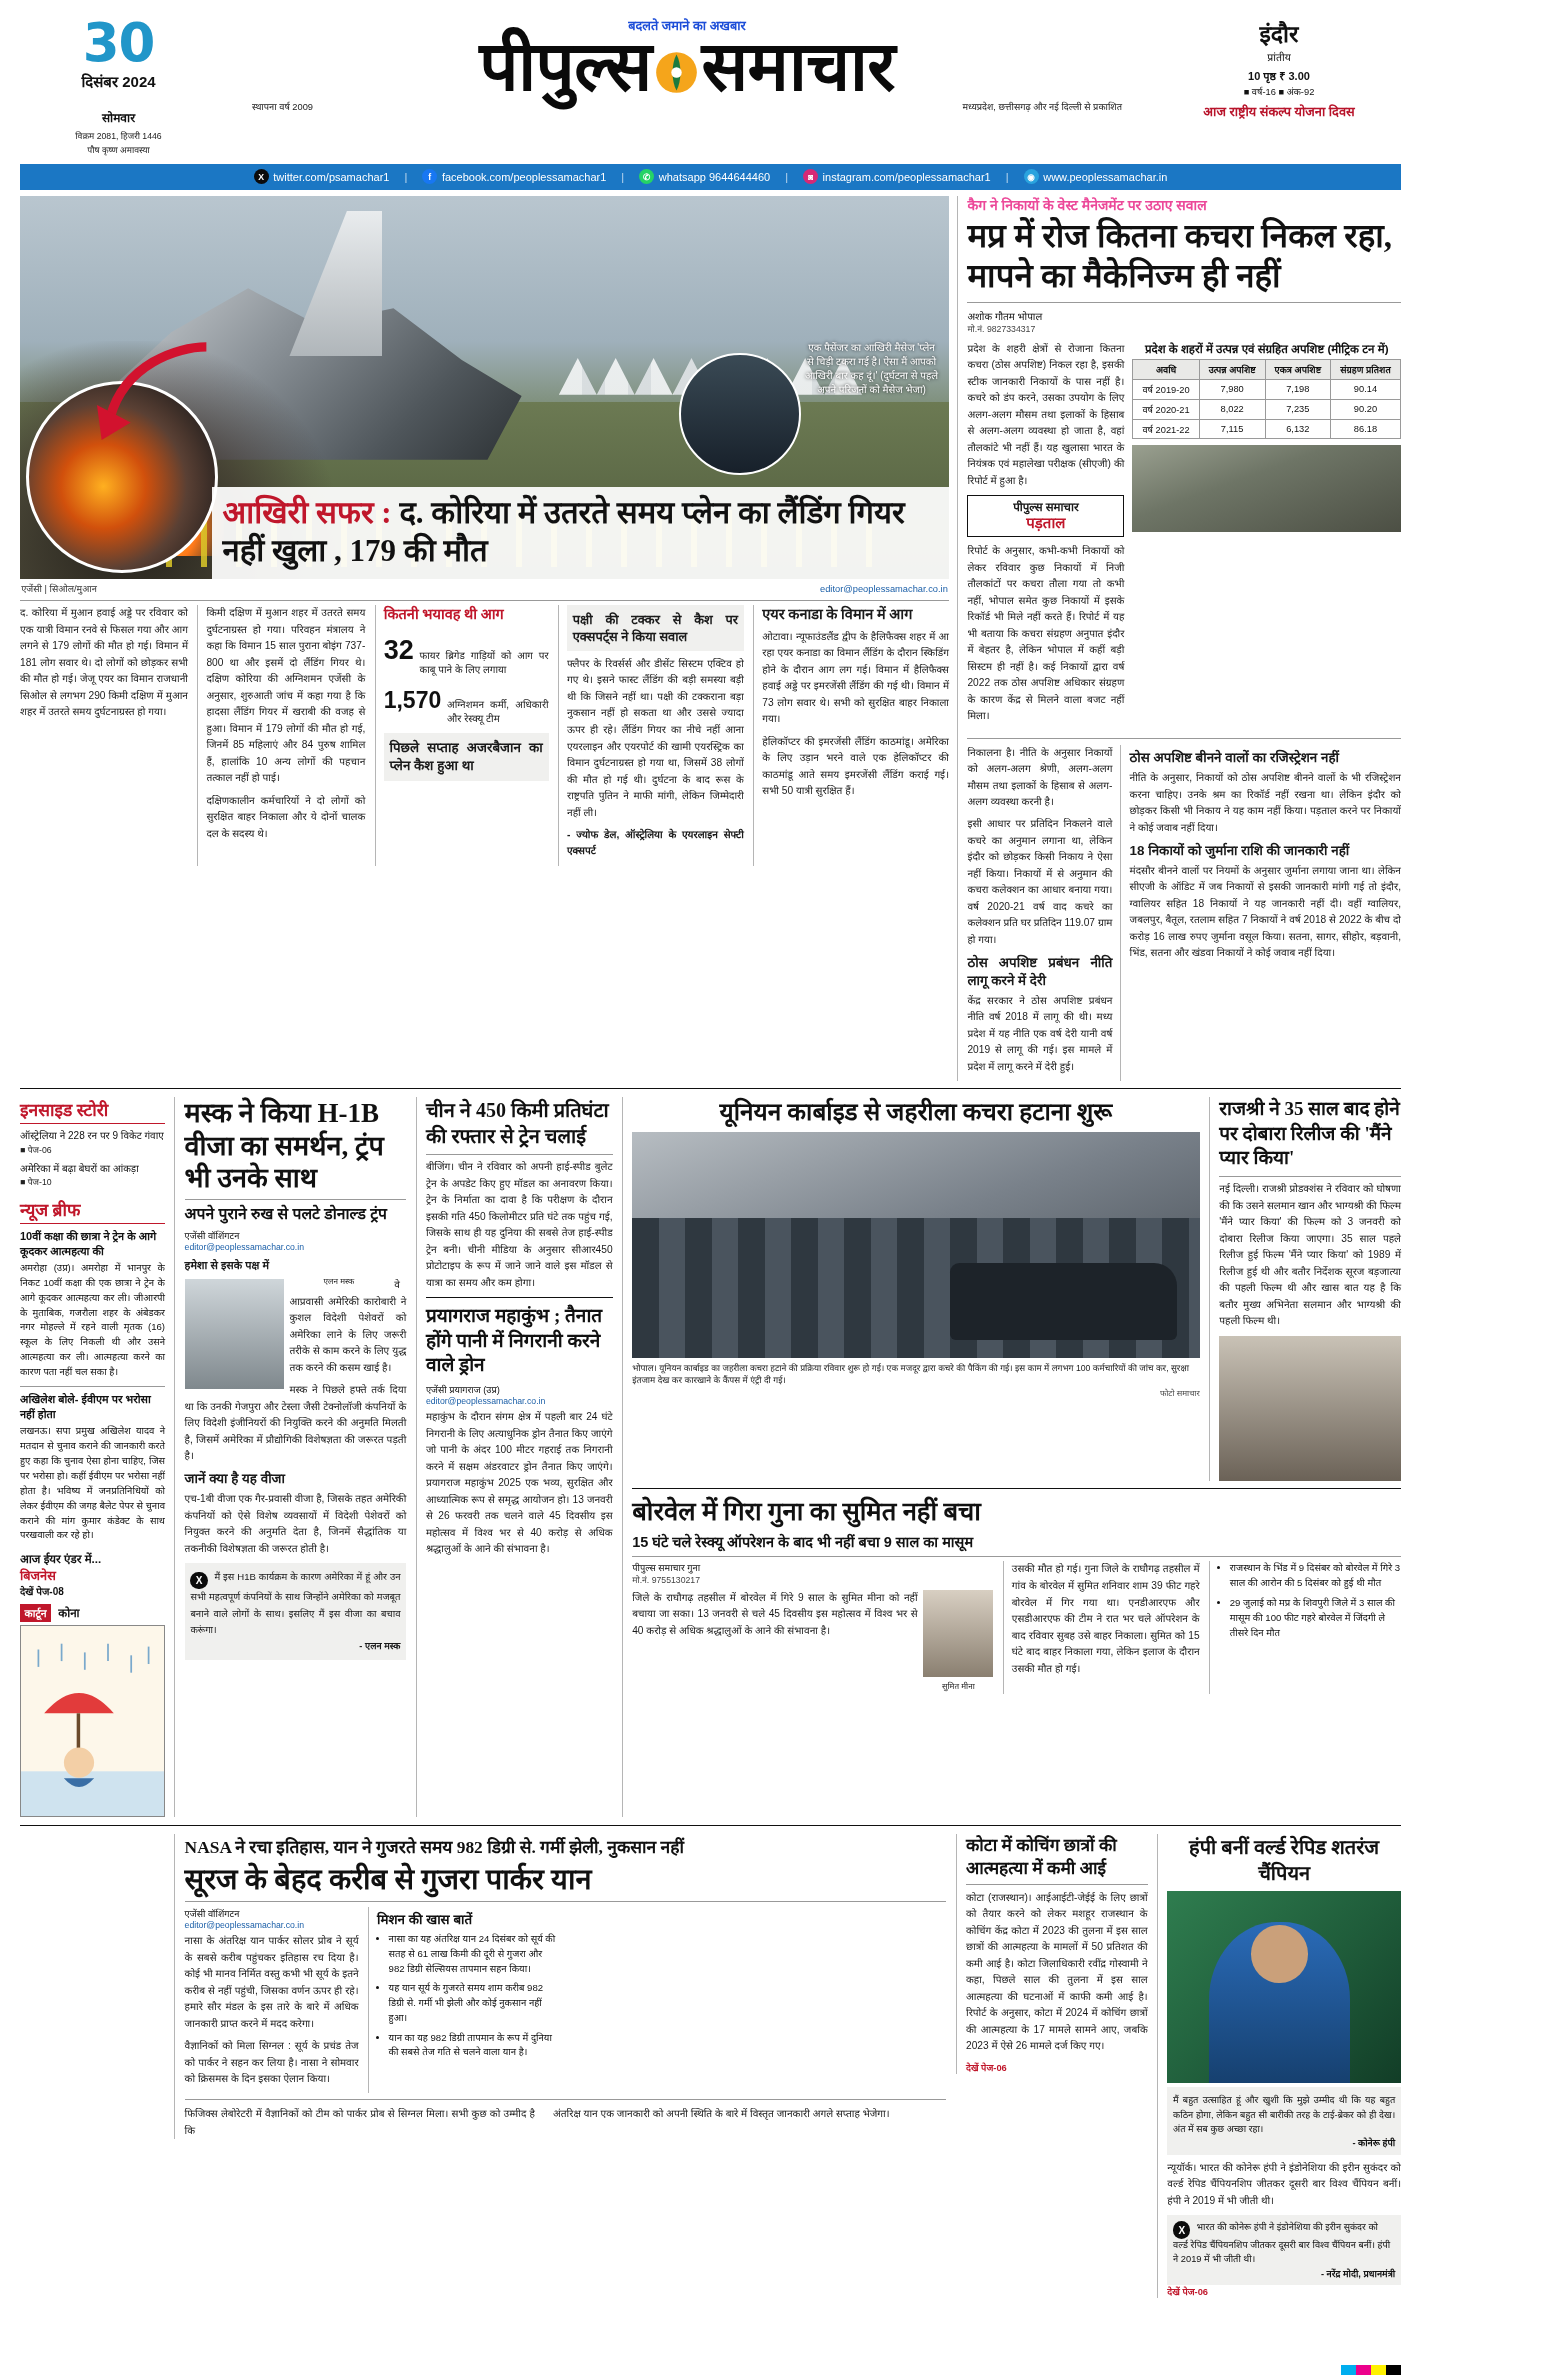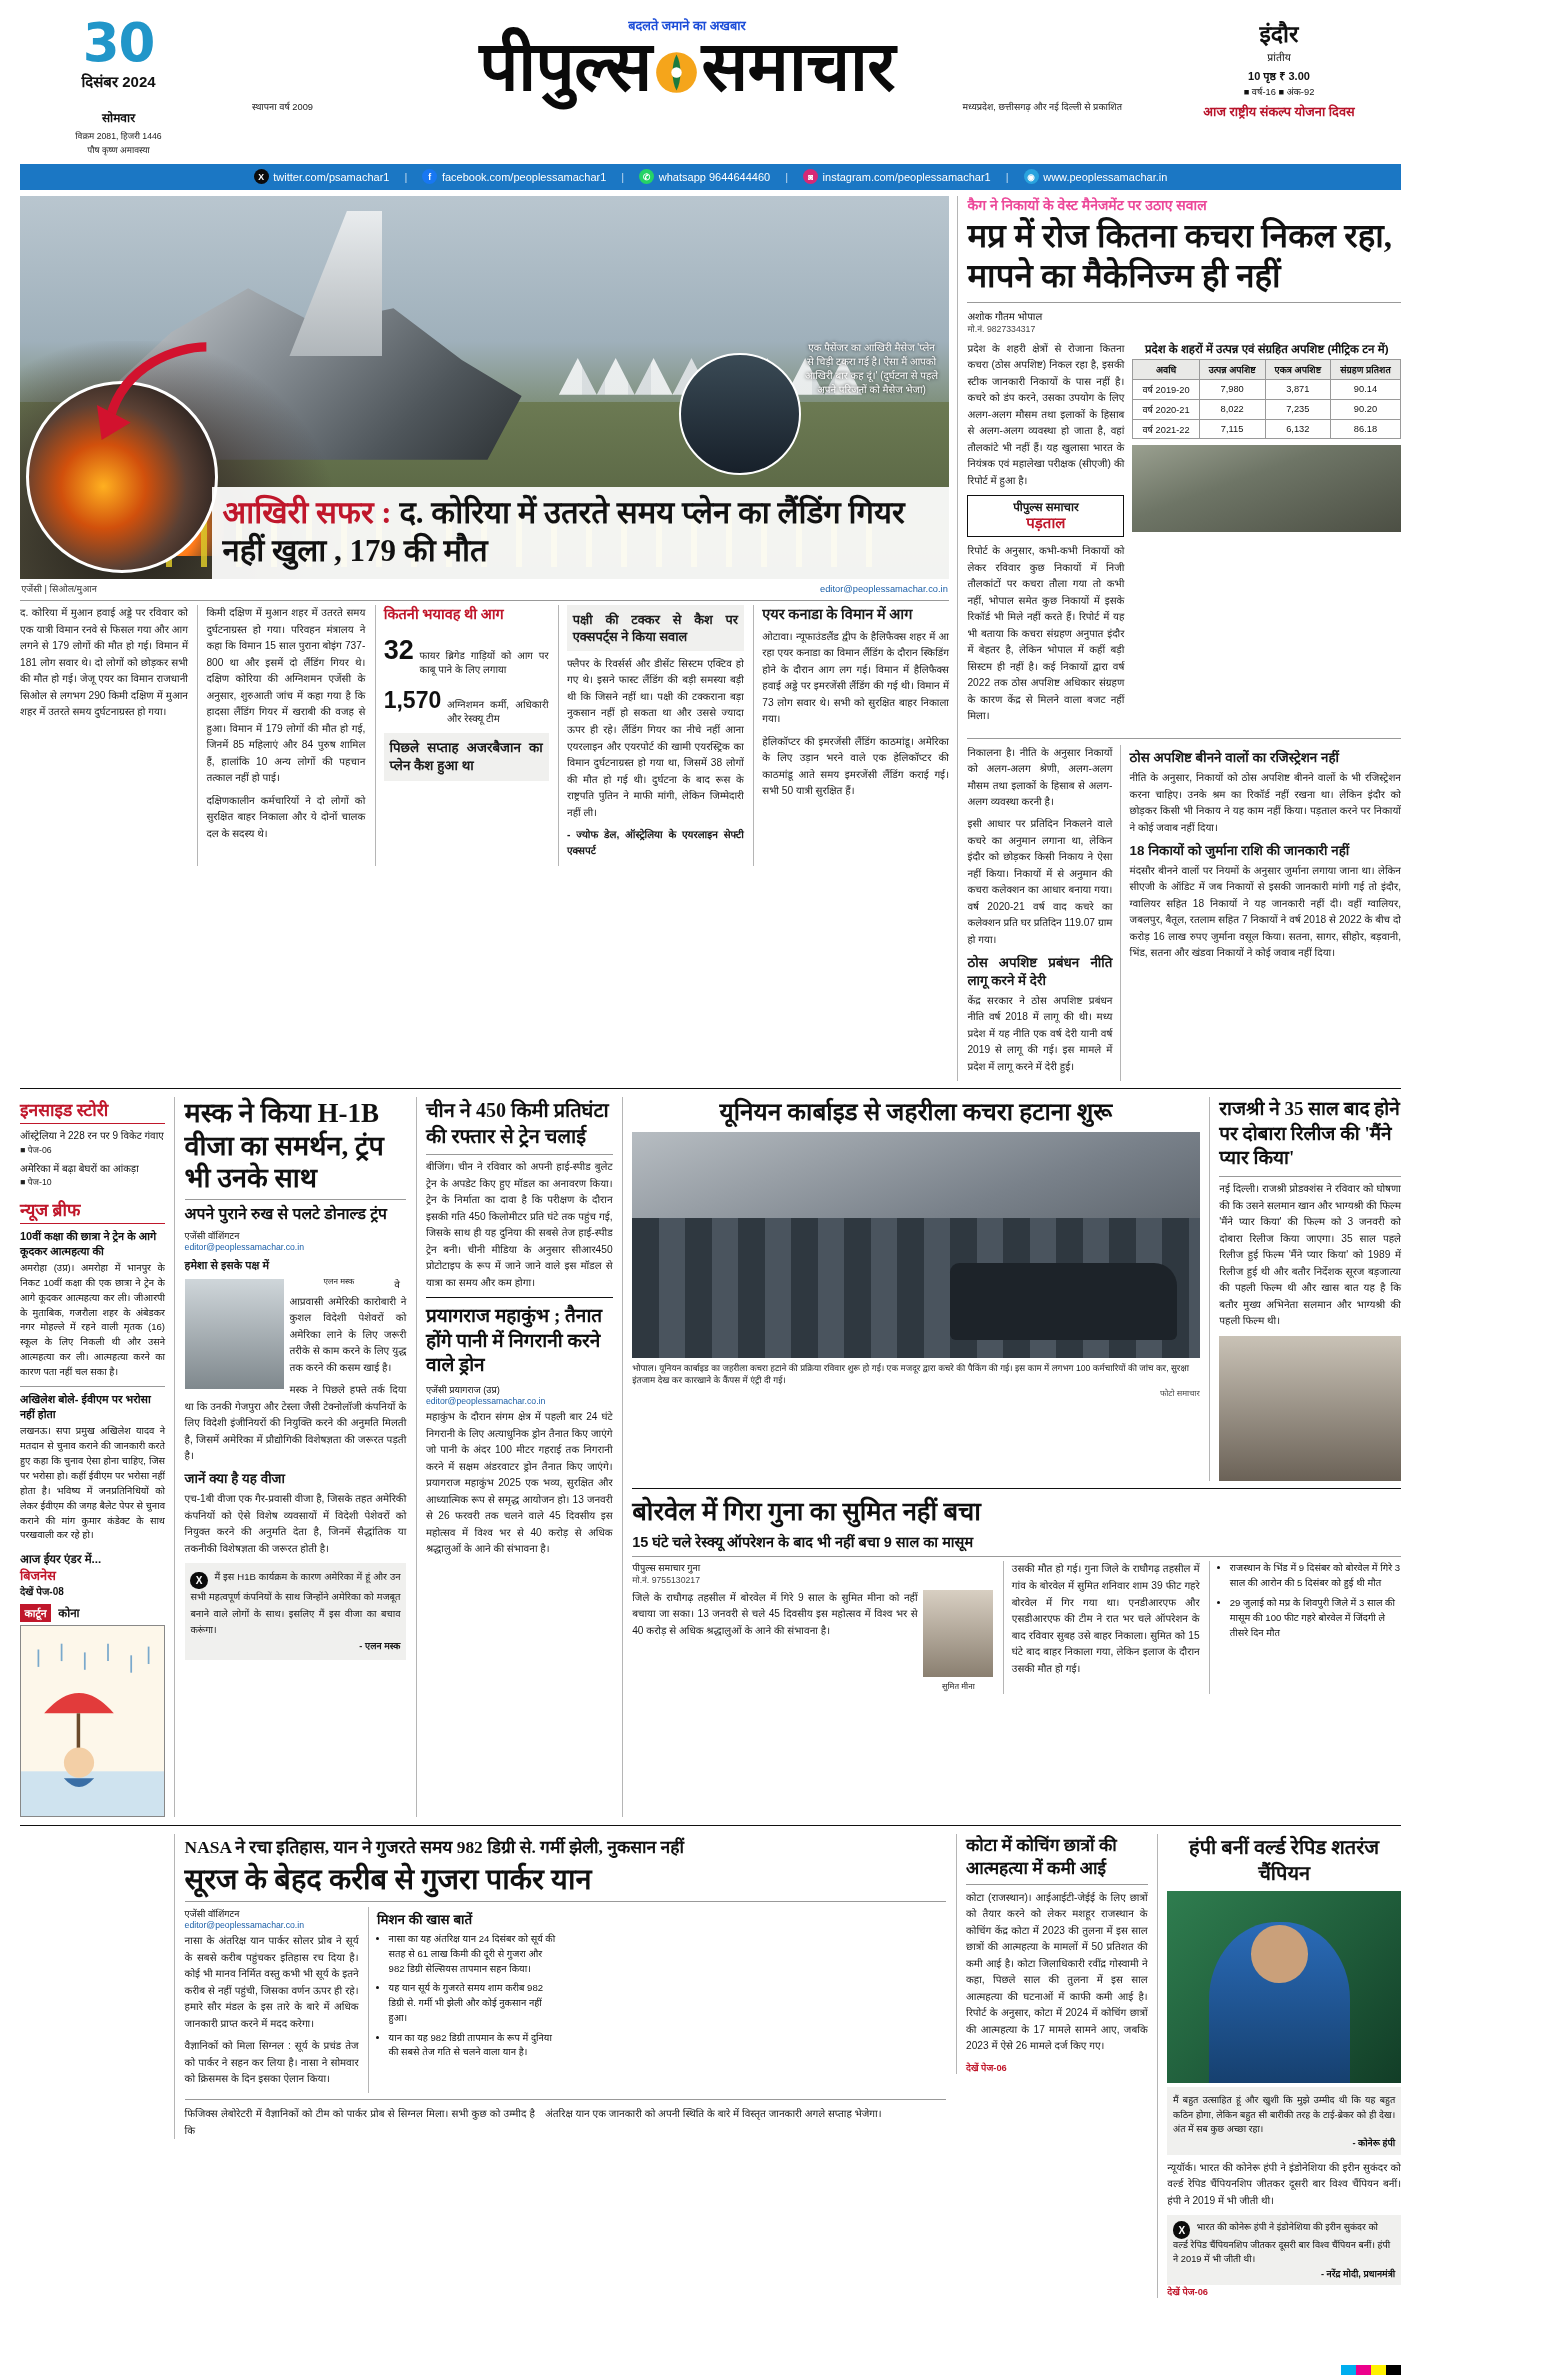--- a/index.html
+++ b/index.html
@@ -480,21 +480,21 @@
                 <th>अवधि</th>
                 <th>उत्पन्न अपशिष्ट</th>
                 <th>एकत्र अपशिष्ट</th>
                 <th>संग्रहण प्रतिशत</th>
               </tr>
             </thead>
             <tbody>
               <tr>
                 <td>वर्ष 2019-20</td>
                 <td>7,980</td>
-                <td>3,871</td>
+                <td>7,198</td>
                 <td>90.14</td>
               </tr>
               <tr>
                 <td>वर्ष 2020-21</td>
                 <td>8,022</td>
                 <td>7,235</td>
                 <td>90.20</td>
               </tr>
               <tr>
                 <td>वर्ष 2021-22</td>
@@ -695,21 +695,21 @@
         <div class="colrule" style="width:192px;padding-left:8.1px">
           <div class="sec-head">मिशन की खास बातें</div>
           <ul class="bullet-list">
             <li>नासा का यह अंतरिक्ष यान 24 दिसंबर को सूर्य की सतह से 61 लाख किमी की दूरी से गुजरा और 982 डिग्री सेल्सियस तापमान सहन किया।</li>
             <li>यह यान सूर्य के गुजरते समय शाम करीब 982 डिग्री से. गर्मी भी झेली और कोई नुकसान नहीं हुआ।</li>
             <li>यान का यह 982 डिग्री तापमान के रूप में दुनिया की सबसे तेज गति से चलने वाला यान है।</li>
           </ul>
         </div>
       </div>
       <div class="thin" style="margin:5.8px 0"></div>
-      <div style="display:flex;gap:10px" class="col">
+      <div style="display:flex;gap:18px" class="col">
         <div style="width:46%">फिजिक्स लेबोरेटरी में वैज्ञानिकों को टीम को पार्कर प्रोब से सिग्नल मिला। सभी कुछ को उम्मीद है कि</div>
         <div style="flex:1">अंतरिक्ष यान एक जानकारी को अपनी स्थिति के बारे में विस्तृत जानकारी अगले सप्ताह भेजेगा।</div>
       </div>
     </div>
 
     <div class="sep-v" style="width:192px;padding-left:9.3px">
       <div class="kota-head">कोटा में कोचिंग छात्रों की आत्महत्या में कमी आई</div>
       <div class="thin" style="margin:4.6px 0"></div>
       <div class="col">
           <p>कोटा (राजस्थान)। आईआईटी-जेईई के लिए छात्रों को तैयार करने को लेकर मशहूर राजस्थान के कोचिंग केंद्र कोटा में 2023 की तुलना में इस साल छात्रों की आत्महत्या के मामलों में 50 प्रतिशत की कमी आई है। कोटा जिलाधिकारी रवींद्र गोस्वामी ने कहा, पिछले साल की तुलना में इस साल आत्महत्या की घटनाओं में काफी कमी आई है। रिपोर्ट के अनुसार, कोटा में 2024 में कोचिंग छात्रों की आत्महत्या के 17 मामले सामने आए, जबकि 2023 में ऐसे 26 मामले दर्ज किए गए।</p>

